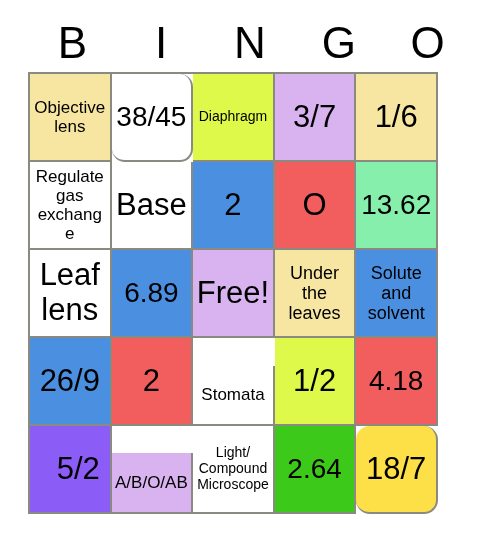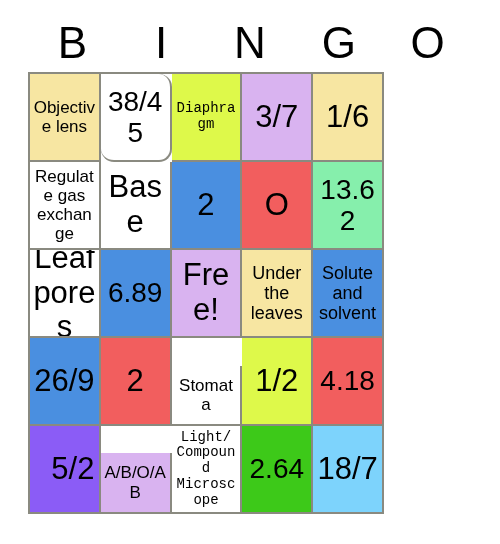--- a/index.html
+++ b/index.html
@@ -39,21 +39,21 @@
     font-weight: 400;
     color: #000000;
     letter-spacing: 0;
   }
 
   
   .grid {
     position: absolute;
     left: 28px;
     top: 72px;
-    width: 356px;
+    width: 410px;
     height: 442px;
     display: grid;
     grid-template-columns: repeat(5, 1fr);
     grid-template-rows: repeat(5, 1fr);
     border-top: 2px solid #8a8a80;
     border-left: 2px solid #8a8a80;
     box-sizing: border-box;
   }
 
   .cell {
@@ -74,21 +74,21 @@
     line-height: 1.12;
     width: 100%;
     word-wrap: break-word;
   }
 
   
   .fs-xl .cell-text { font-size: 31px; }
   .fs-lg .cell-text { font-size: 28px; }
   .fs-md .cell-text { font-size: 18px; }
   .fs-sm .cell-text { font-size: 17px; }
-  .fs-xs .cell-text { font-size: 14px; font-family: Liberation Mono, monospace; }
+  .fs-xs .cell-text { font-size: 14px; }
 </style>
 </head>
 <body>
 
 <div id="bingo-card">
 
   <div class="header-row">
       <div class="header-letter">B</div>
       <div class="header-letter">I</div>
       <div class="header-letter">N</div>
@@ -121,21 +121,21 @@
       <div class="cell fs-xl" style="background: rgb(74, 143, 224);">
         <span class="cell-text">2</span>
       </div>
       <div class="cell fs-xl" style="background: rgb(242, 94, 94);">
         <span class="cell-text">O</span>
       </div>
       <div class="cell fs-lg" style="background: #86efac;">
         <span class="cell-text">13.62</span>
       </div>
       <div class="cell fs-xl" style="background: rgb(255, 255, 255);">
-        <span class="cell-text">Leaf pores</span>
+        <span class="cell-text">Leaf lens</span>
       </div>
       <div class="cell fs-lg" style="background: rgb(74, 143, 224);">
         <span class="cell-text">6.89</span>
       </div>
       <div class="cell fs-xl" style="background: rgb(217, 179, 240);">
         <span class="cell-text">Free!</span>
       </div>
       <div class="cell fs-md" style="background: rgb(247, 230, 162);">
         <span class="cell-text">Under the leaves</span>
       </div>
@@ -162,18 +162,18 @@
       </div>
       <div class="cell fs-sm" style="background: rgb(217, 179, 240); margin-top: 27px;">
         <span class="cell-text">A/B/O/AB</span>
       </div>
       <div class="cell fs-xs" style="background: rgb(255, 255, 255);">
         <span class="cell-text">Light/ Compound Microscope</span>
       </div>
       <div class="cell fs-lg" style="background: rgb(61, 201, 25);">
         <span class="cell-text">2.64</span>
       </div>
-      <div class="cell fs-xl" style="background: #7dd3fc;">
+      <div class="cell fs-xl" style="background: #fde047; border-radius: 14px;">
         <span class="cell-text">18/7</span>
       </div>
     </div>
 
 </div>
 
 </body></html>

